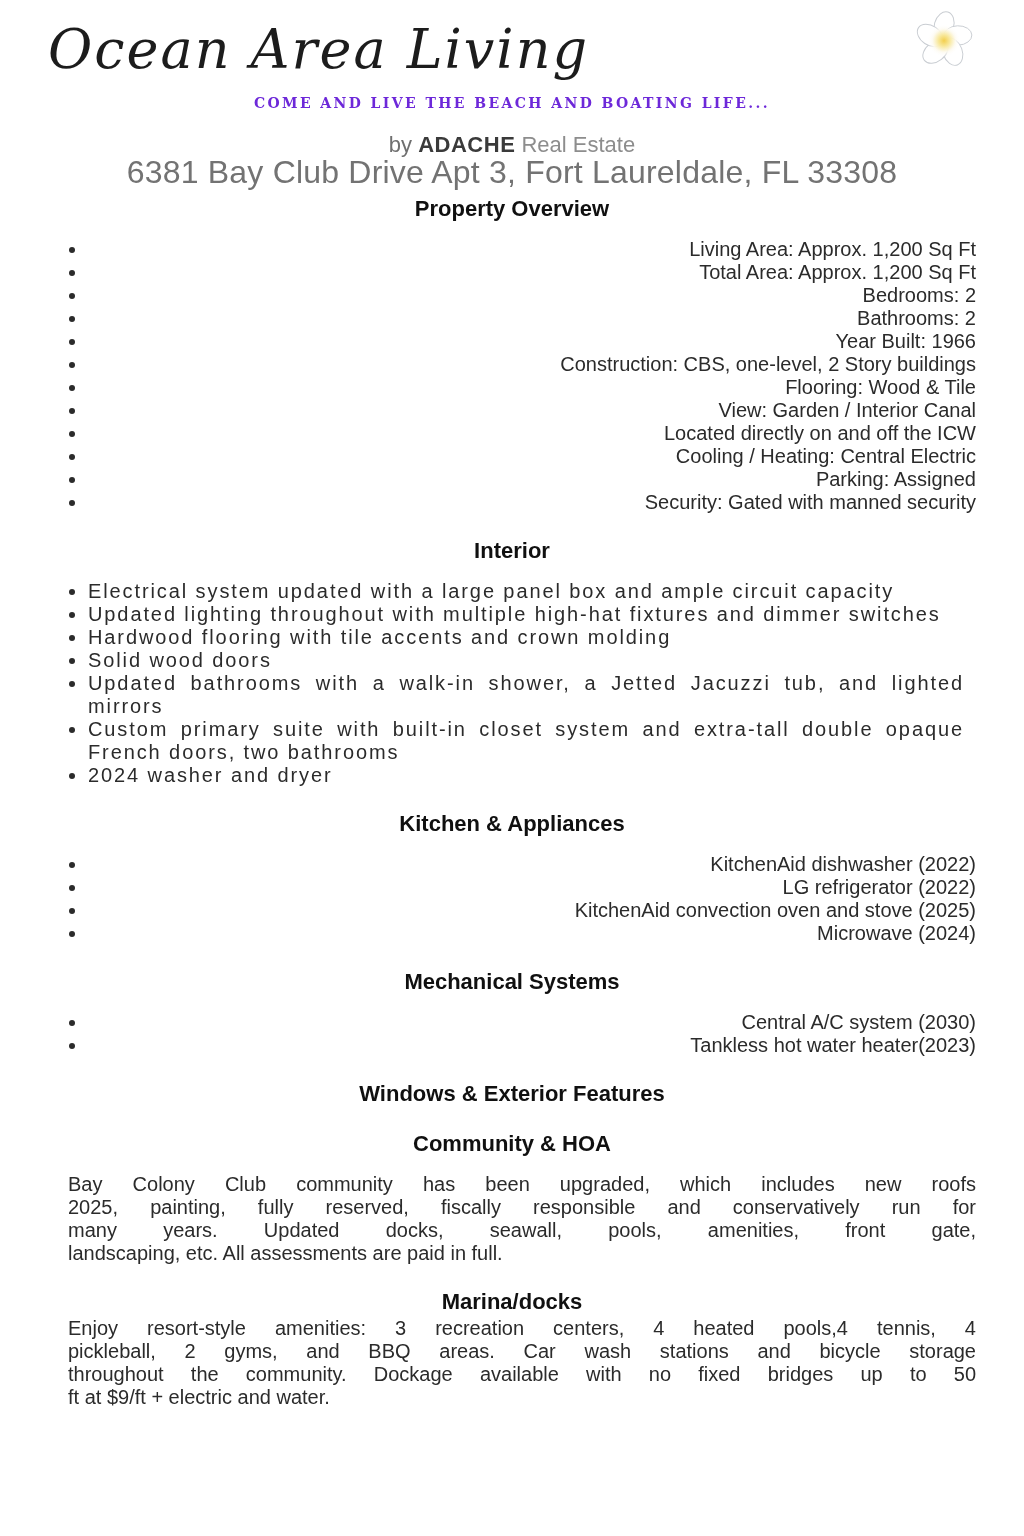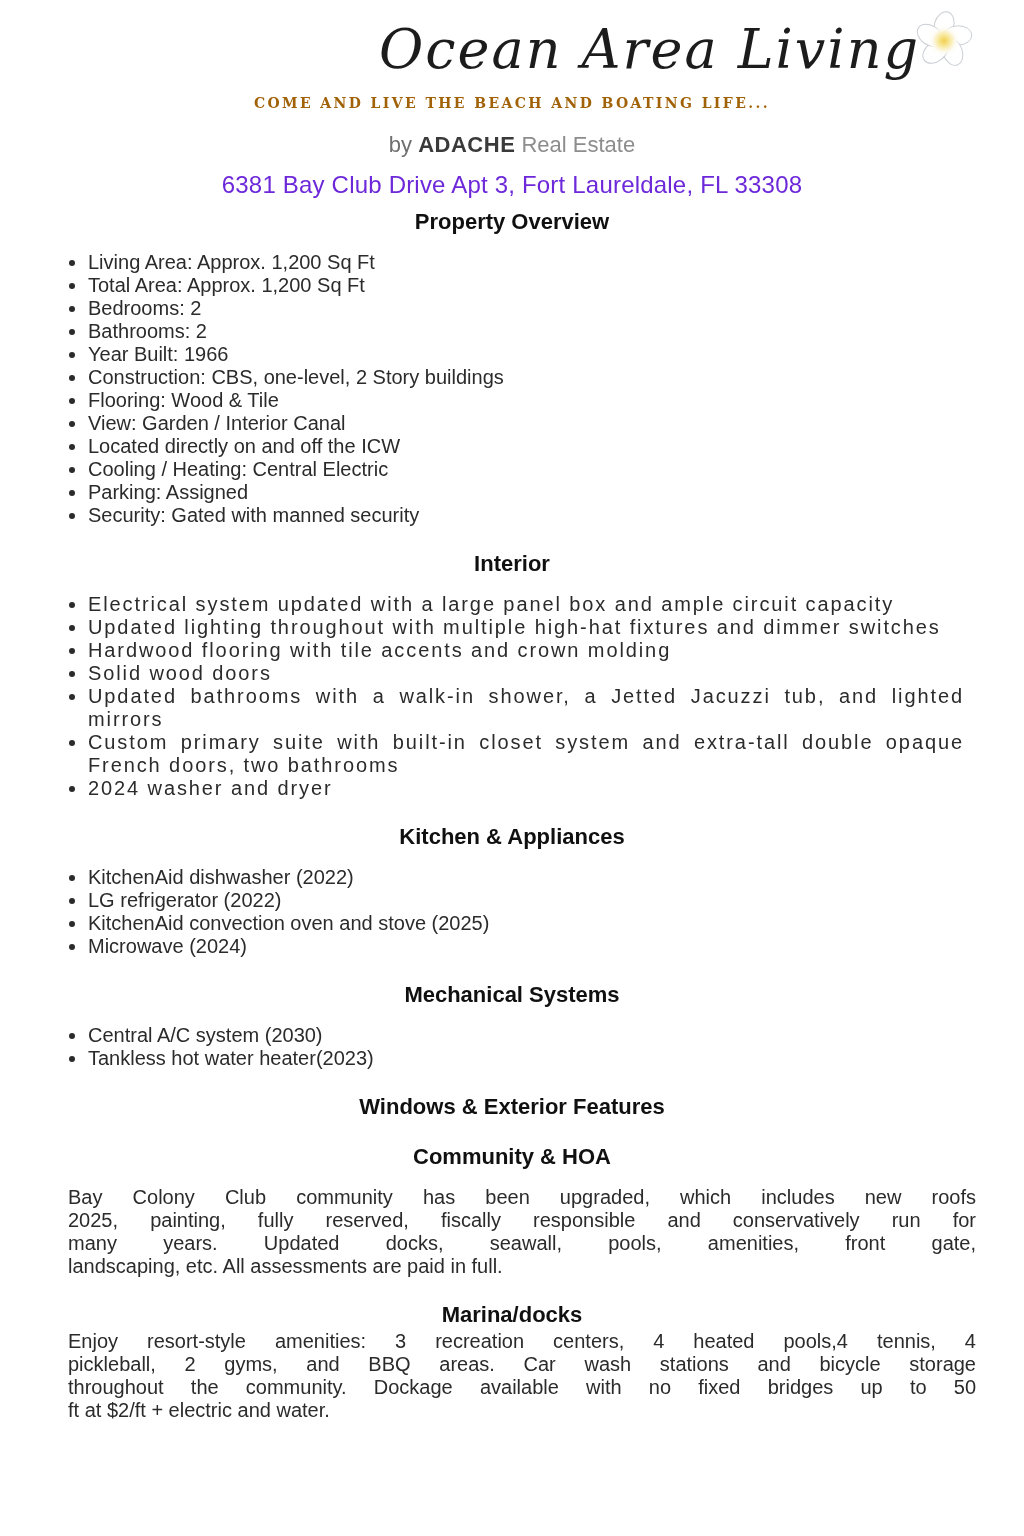--- a/index.html
+++ b/index.html
@@ -11,74 +11,75 @@
   }
   .page {
     box-sizing: border-box;
     width: 1024px; height: 1536px;
     padding: 10px 48px 0 48px;
   }
 
   
   .header { text-align: center; }
   .logo-line {
-    display: flex; align-items: flex-start; justify-content: flex-end;
+    display: flex; align-items: flex-start; justify-content: space-between;
     height: 82px;
   }
   .logo-text {
     font-family: "DejaVu Serif", serif;
     font-style: italic;
     font-weight: 400;
     font-size: 54px;
     line-height: 80px;
     color: #1c1c1c;
     letter-spacing: 2px;
     white-space: nowrap;
   }
   .flower-wrap { margin: 0 0 0 -8px; transform: translateY(-2px); }
   .tagline {
     font-family: "DejaVu Serif", serif;
     font-weight: 700;
     font-size: 14px;
     line-height: 18px;
     letter-spacing: 2.4px;
-    color: #a16207;
+    color: #6d28d9;
     margin-top: 2px;
   }
   .byline {
     font-size: 22px; line-height: 26px;
     color: #6f6f6f;
     margin-top: 20px;
   }
   .byline .brand { font-weight: 700; color: #3a3a3a; letter-spacing: 0.5px; }
   .byline .suffix { color: #8d8d8d; }
   .address {
-    font-size: 24px; line-height: 28px;
-    color: #6d28d9;
-    margin-top: 13px;
+    font-size: 32px; line-height: 28px;
+    color: #737373;
+    margin-top: 0;
     letter-spacing: 0.2px;
   }
 
   
   main { display: block; }
   h2 {
     font-size: 22px; line-height: 26px;
     font-weight: 700; color: #101010;
     margin: 24px 0 0 0;
     text-align: center;
   }
   .doc-section:first-child h2 { margin-top: 10px; }
   ul {
     margin: 16px 0 0 0;
     padding: 0 0 0 40px;
     list-style: disc;
   }
   li {
     font-size: 20px; line-height: 23px;
     color: #2b2b2b;
+    text-align: right;
   }
   ul.justify li {
     text-align: justify;
     letter-spacing: 1.9px;
     padding-right: 12px;
   }
   .para { margin-top: 16px; }
   .doc-section.tight .para { margin-top: 2px; }
   .para .line {
     font-size: 20px; line-height: 23px;
@@ -190,18 +191,18 @@
           <div class="line">many years. Updated docks, seawall, pools, amenities, front gate,</div>
           <div class="line">landscaping, etc. All assessments are paid in full.</div>
         </div>
       </section>
       <section class="doc-section tight">
         <h2>Marina/docks</h2>
         <div class="para">
           <div class="line">Enjoy resort-style amenities: 3 recreation centers, 4 heated pools,4 tennis, 4</div>
           <div class="line">pickleball, 2 gyms, and BBQ areas. Car wash stations and bicycle storage</div>
           <div class="line">throughout the community. Dockage available with no fixed bridges up to 50</div>
-          <div class="line">ft at $2/ft + electric and water.</div>
+          <div class="line">ft at $9/ft + electric and water.</div>
         </div>
       </section>
     </main>
 
 </div>
 
 </body></html>

